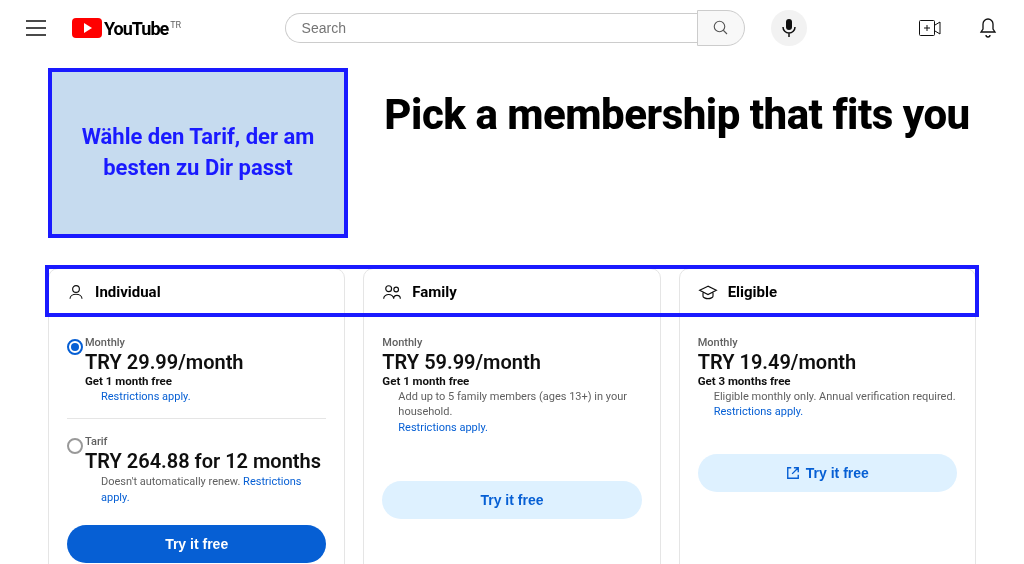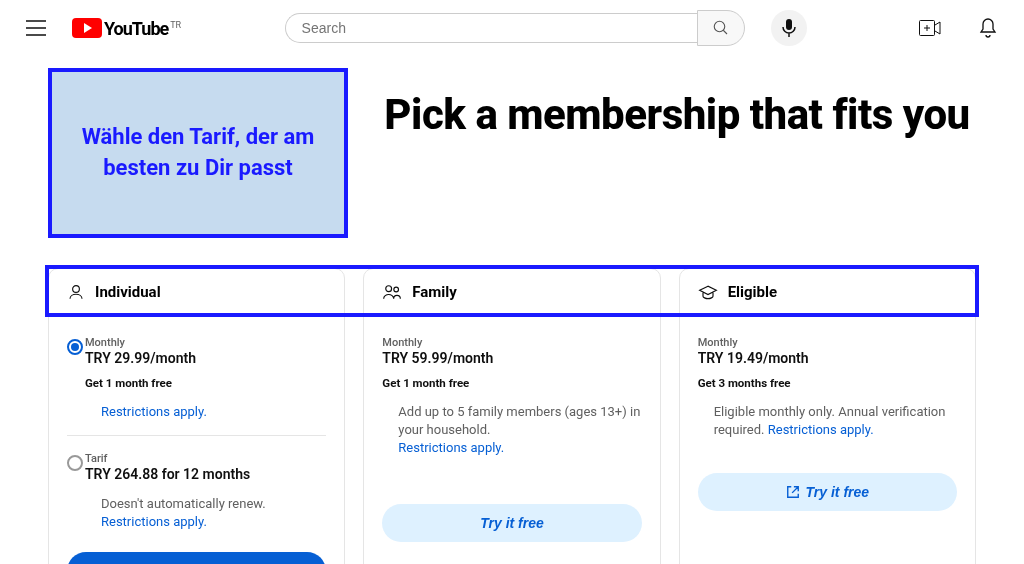--- a/index.html
+++ b/index.html
@@ -34,26 +34,26 @@
   .plan { flex: 1; border: 1px solid #e5e5e5; border-radius: 10px; background: #fff; overflow: hidden; }
   .plan-header { display: flex; align-items: center; gap: 10px; padding: 14px 18px; border-bottom: 1px solid #701a75; }
   .plan-name { font-size: 15px; font-weight: 700; }
   .plan-body { padding: 14px 18px 18px; }
   .plan-opt { display: flex; gap: 2px; padding: 6px 0; }
   .radio { width: 16px; height: 16px; border: 2px solid #999; border-radius: 50%; margin-top: 3px; flex-shrink: 0; position: relative; }
   .radio.checked { border-color: #065fd4; }
   .radio.checked::after { content: ''; position: absolute; inset: 2px; background: #065fd4; border-radius: 50%; }
   .opt-info { flex: 1; }
   .opt-label { font-size: 11px; color: #606060; font-weight: 500; }
-  .opt-price { font-size: 14px; font-weight: 600; color: #0f0f0f; margin-top: 1px; }
-  .opt-promo { font-size: 11.5px; font-weight: 700; color: #0f0f0f; margin-top: 10px; }
-  .opt-desc { font-size: 13px; color: #606060; margin-top: 13px; line-height: 1.4; padding-left: 16px; }
+  .opt-price { font-size: 20px; font-weight: 600; color: #0f0f0f; margin-top: 1px; }
+  .opt-promo { font-size: 11.5px; font-weight: 700; color: #0f0f0f; margin-top: 0; }
+  .opt-desc { font-size: 11px; color: #606060; margin-top: 1px; line-height: 1.4; padding-left: 16px; }
   .link { color: #065fd4; text-decoration: none; }
   .divider { height: 1px; background: #e5e5e5; margin: 8px 0 10px; }
-  .cta { width: 100%; height: 38px; border-radius: 20px; border: none; font-size: 14px; font-weight: 600; cursor: pointer; display: flex; align-items: center; justify-content: center; gap: 6px; margin-top: 14px; font-style: italic; }
+  .cta { width: 100%; height: 38px; border-radius: 20px; border: none; font-size: 14px; font-weight: 600; cursor: pointer; display: flex; align-items: center; justify-content: center; gap: 6px; margin-top: 14px; }
   .cta.primary { background: #065fd4; color: #fff; }
   .cta.secondary { background: #def1ff; color: #065fd4; }
   .ext-icon { width: 14px; height: 14px; }
   
   svg { display: block; }
 </style>
 </head>
 <body>
 
 <div class="header">

